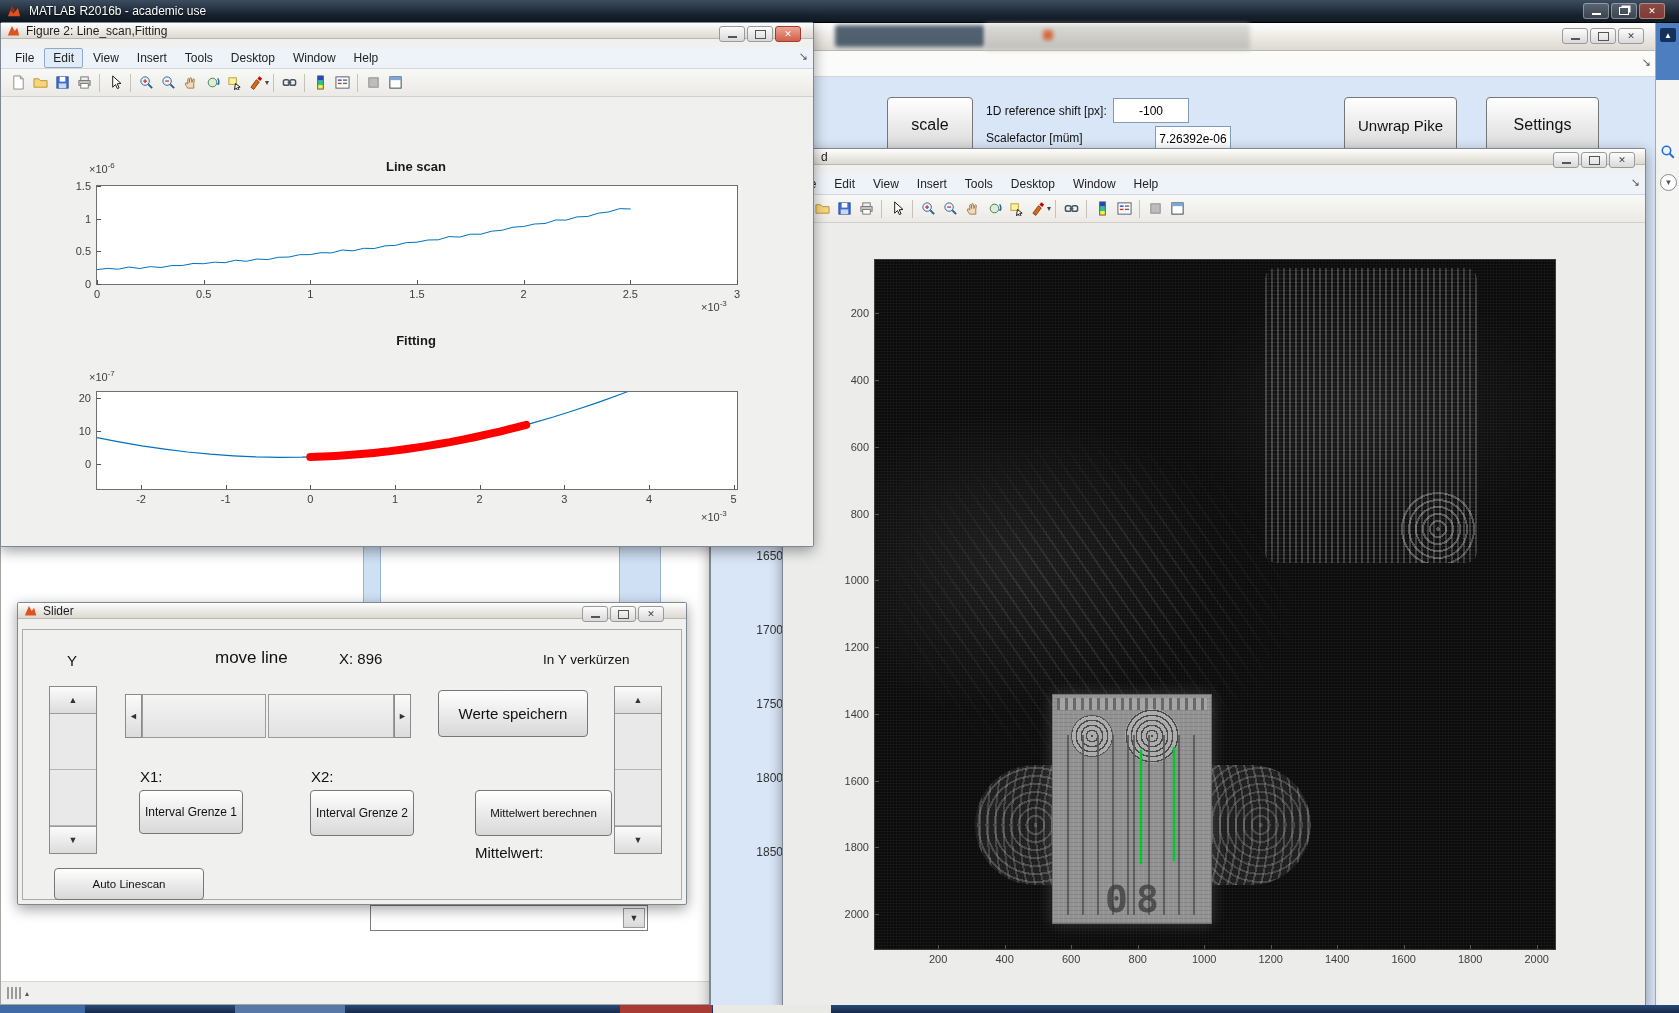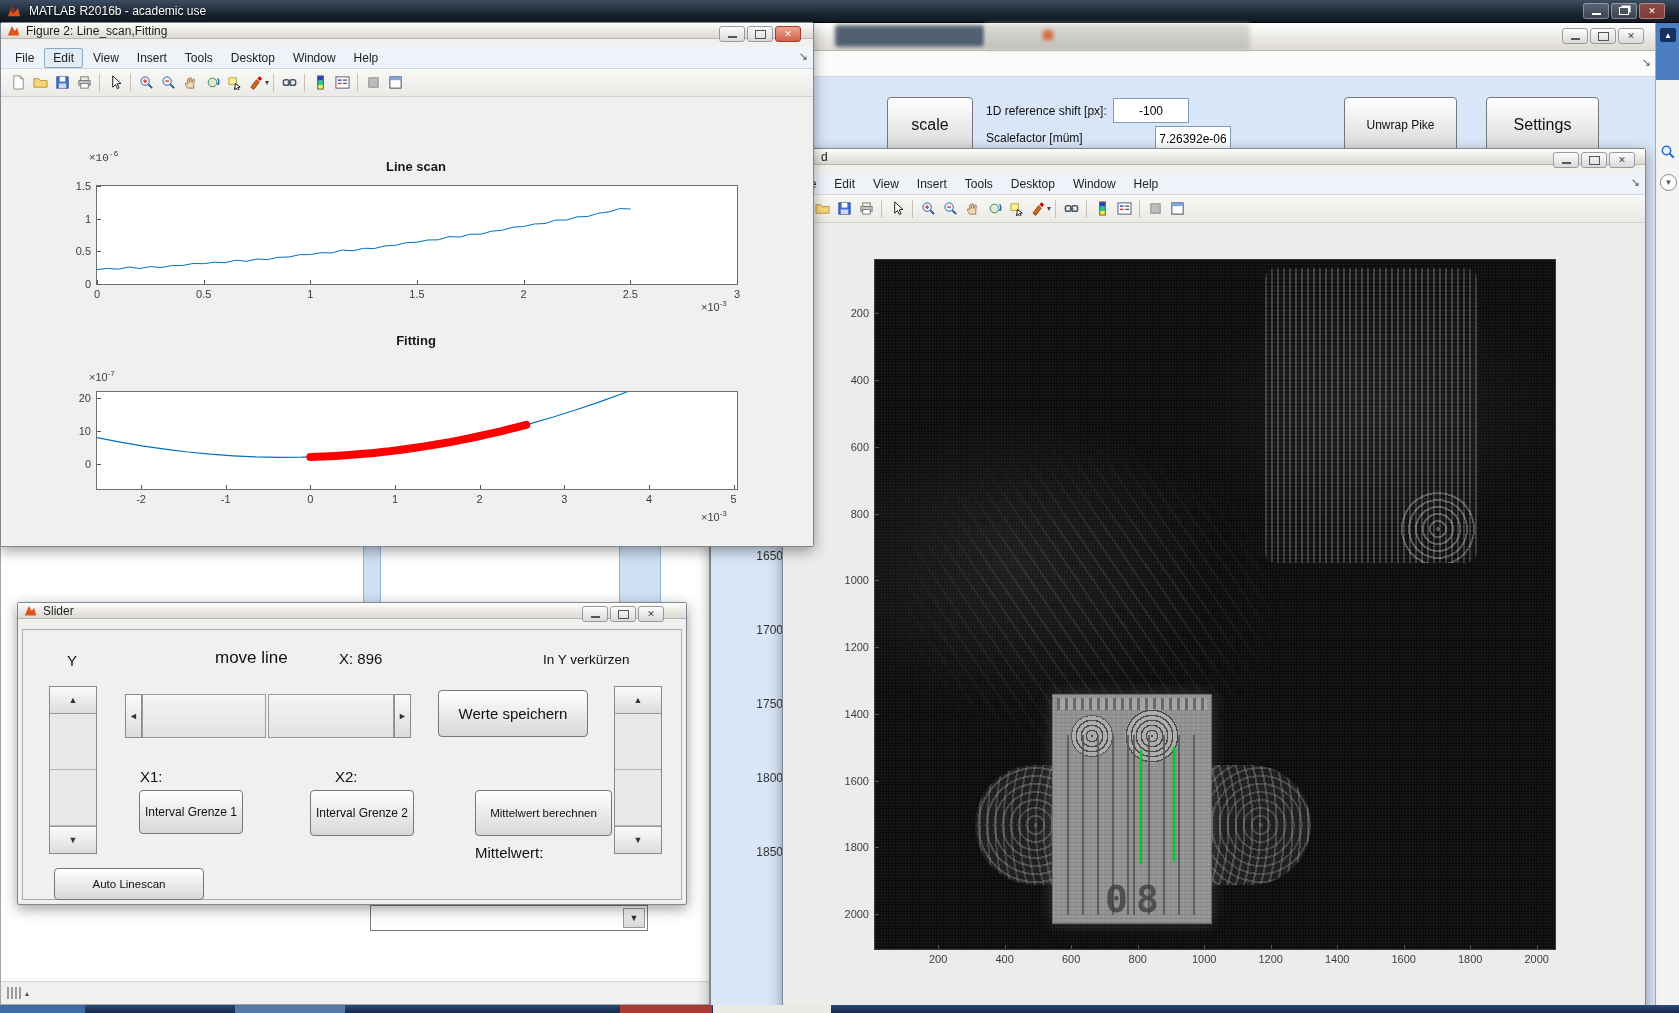--- a/index.html
+++ b/index.html
@@ -172,21 +172,21 @@
     </div>
     <div class="client" style="top:54px;background:#d9e6f7;">
 
       <div class="btn3d" style="left:176px;top:20px;width:86px;height:56px;font-size:16px;">
         <span>scale</span>
       </div>
       <span class="lbl" style="left:275px;top:27px;">1D reference shift [px]:</span>
       <input class="field" style="left: 402px; top: 21px; width: 76px; height: 25px;" value="-100">
       <span class="lbl" style="left:275px;top:54px;">Scalefactor [müm]</span>
       <input class="field" style="left: 402px; top: 49px; width: 76px; height: 25px; margin-left: 42px;" value="7.26392e-06">
-      <div class="btn3d" style="left:633px;top:20px;width:113px;height:56px;font-size:12px;">
+      <div class="btn3d" style="left:633px;top:20px;width:113px;height:56px;font-size:15px;">
         <span>Unwrap Pike</span>
       </div>
       <div class="btn3d" style="left:775px;top:20px;width:113px;height:56px;font-size:16px;">
         <span>Settings</span>
       </div>
 
       <div id="gui-bg-ticks" style="position:absolute;left:10px;top:0;width:62px;height:900px;font-size:12px;color:#333;">
           <div style="position: absolute; right: 0px; top: 472px;">1650</div>
           <div style="position: absolute; right: 0px; top: 546px;">1700</div>
           <div style="position: absolute; right: 0px; top: 620px;">1750</div>
@@ -459,21 +459,21 @@
         <div class="vbtn">▲</div>
         <div class="vseg"></div>
         <div class="vseg"></div>
         <div class="vbtn" style="border-bottom:none;border-top:1px solid #9a9a9a;">▼</div>
       </div>
 
       <span class="lbl" style="left:117px;top:138px;font-size:15px;">X1:</span>
       <div class="btn3d" style="left:116px;top:160px;width:104px;height:44px;font-size:12px;">
         <span>Interval Grenze 1</span>
       </div>
-      <span class="lbl" style="left:288px;top:138px;font-size:15px;margin-left:24px;">X2:</span>
+      <span class="lbl" style="left:288px;top:138px;font-size:15px;">X2:</span>
       <div class="btn3d" style="left:287px;top:160px;width:104px;height:46px;font-size:12px;">
         <span>Interval Grenze 2</span>
       </div>
       <div class="btn3d" style="left:452px;top:160px;width:137px;height:46px;font-size:11.5px;">
         <span>Mittelwert berechnen</span>
       </div>
       <span class="lbl" style="left:452px;top:214px;font-size:15px;">Mittelwert:</span>
       <div class="btn3d" style="left:31px;top:238px;width:150px;height:32px;font-size:11.5px;">
         <span>Auto Linescan</span>
       </div>
@@ -616,21 +616,21 @@
         <span class="tb-icon">
           <svg width="15" height="15" viewBox="0 0 16 16">
             <rect x="2" y="2" width="12" height="12" fill="#fff" stroke="#345"></rect>
             <rect x="2" y="2" width="12" height="3.5" fill="#7ea6d8"></rect>
           </svg>
         </span>
       </div>
     <div class="client" style="top:74px;">
 
       <span class="p-title" style="left:95px;top:62px;width:640px;">Line scan</span>
-      <span class="exp" style="left:88px;top:52px;font-family:Liberation Mono, monospace;">
+      <span class="exp" style="left:88px;top:64px;">
         <span>×10</span><sup>-6</sup>
       </span>
       <div class="plot-frame" id="plot1" style="left:95px;top:88px;width:640px;height:98px;">
         <div class="plot-canvas"><svg width="640" height="98" viewBox="0 0 640 98">
               <polyline points="0.0,83.6 10.7,82.4 21.3,83.2 32.0,81.0 42.7,82.5 53.3,80.6 64.0,81.5 74.7,79.6 85.3,79.5 96.0,77.5 106.7,77.7 117.3,76.2 128.0,76.7 138.7,74.2 149.3,75.3 160.0,73.0 170.7,73.6 181.3,71.3 192.0,71.0 202.7,68.7 213.3,68.6 224.0,66.7 234.7,66.9 245.3,64.0 256.0,64.8 266.7,62.3 277.3,62.5 288.0,59.9 298.7,59.3 309.3,56.6 320.0,56.2 330.7,54.0 341.3,53.8 352.0,50.6 362.7,51.1 373.3,48.2 384.0,48.2 394.7,45.2 405.3,44.2 416.0,41.2 426.7,40.5 437.3,38.0 448.0,37.5 458.7,34.0 469.3,34.1 480.0,30.9 490.7,30.5 501.3,27.2 512.0,25.9 522.7,22.6 533.3,23.0" fill="none" stroke="#0072bd" stroke-width="1" stroke-linecap="round"></polyline>
             </svg></div>
       <div class="x-tick" style="left: 0px;">0</div>
           <div class="x-mark" style="left: 0px;"></div>
           <div class="x-tick" style="left: 106.667px;">0.5</div>
           <div class="x-mark" style="left: 106.667px;"></div>

